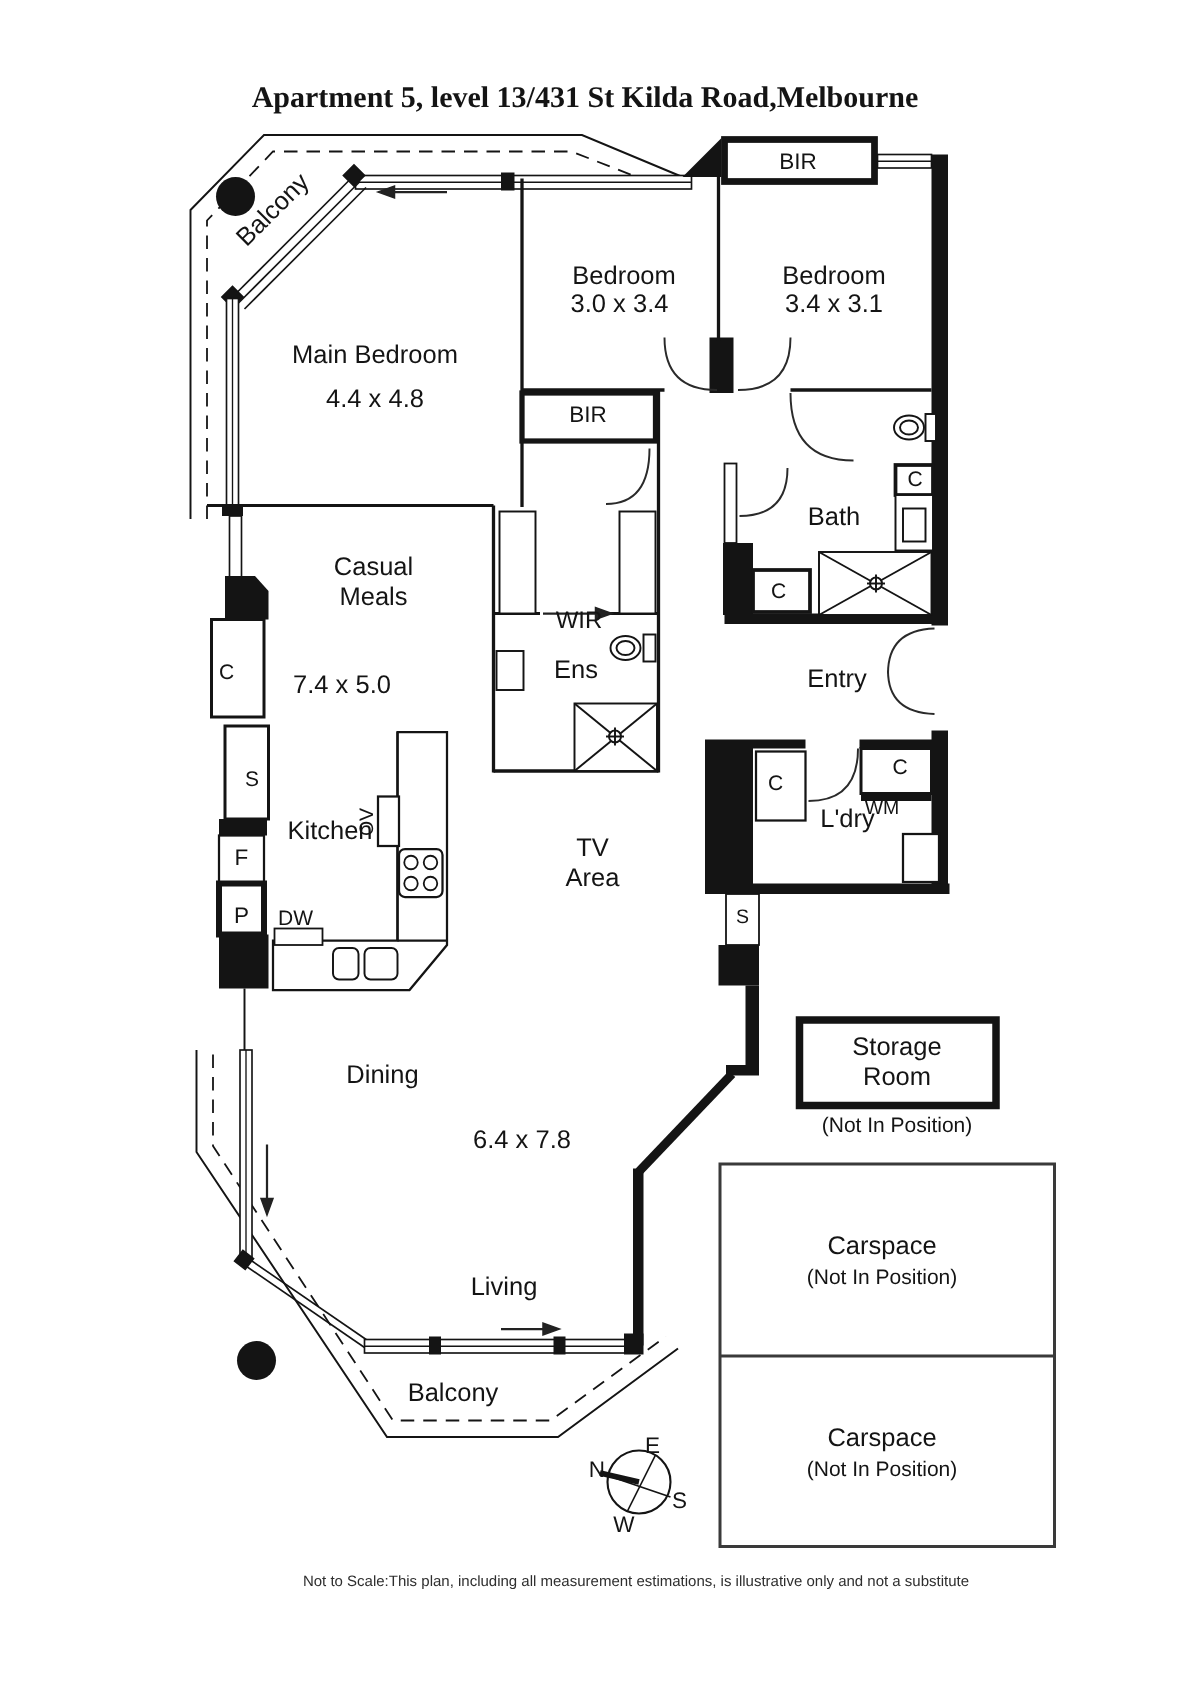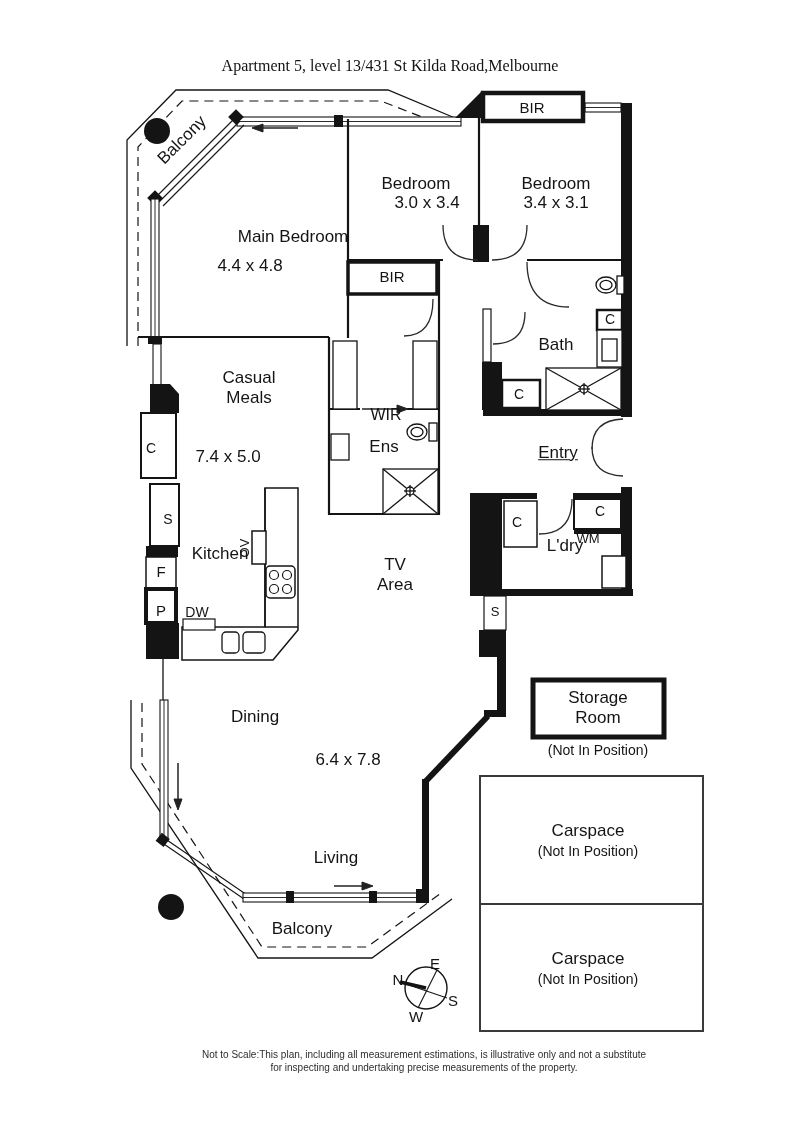--- a/index.html
+++ b/index.html
@@ -7,21 +7,21 @@
              font-family:"Liberation Sans",sans-serif;color:#141414;}
   #plan-svg{position:absolute;left:0;top:0;}
   .lbl{position:absolute;transform:translate(-50%,-50%);text-align:center;white-space:nowrap;
        line-height:1.15;color:#141414;}
   .wrap{white-space:normal;}
   .s17{font-size:17px;}
   .s16{font-size:16px;margin-top:44px;}
   .s15{font-size:15px;}
   .s14{font-size:14px;}
   .s13{font-size:13px;}
-  .title{font-family:"Liberation Serif",serif;font-weight:normal;font-size:16px;}
+  .title{font-family:"Liberation Serif",serif;font-weight:bold;font-size:20px;}
   .rot45{transform:translate(-50%,-50%) rotate(-45deg);}
   .rot90{transform:translate(-50%,-50%) rotate(-90deg);}
   .footer{font-size:10px;color:#2e2e2e;padding-left:48px;}
 </style>
 </head>
 <body>
 
 <div id="plan-root">
 
 <svg id="plan-svg" width="800" height="1132" viewBox="0 0 800 1132">
@@ -228,25 +228,25 @@
     <line x1="400" y1="982" x2="447" y2="998" stroke-width="1.1"></line>
     <line x1="400" y1="982" x2="426" y2="988" stroke-width="3.6"></line>
     <line x1="418" y1="1008" x2="437" y2="970" stroke-width="1.1"></line>
   </g>
 </svg>
 
 <div class="lbl title" style="left:390px;top:66px;">Apartment 5, level 13/431 St Kilda Road,Melbourne</div>
 
 <div class="lbl s17 rot45" style="left:182px;top:140px;">Balcony</div>
 
-<div class="lbl s17 wrap" style="left:250px;top:237px;width:112px;margin-left:43px;">Main Bedroom</div>
+<div class="lbl s17 wrap" style="left:250px;top:237px;width:112px;">Main Bedroom</div>
 <div class="lbl s17" style="left:250px;top:266px;">4.4 x 4.8</div>
 
 <div class="lbl s17" style="left:416px;top:184px;">Bedroom</div>
-<div class="lbl s17" style="left:427px;top:203px;">3.0 x 3.4</div>
+<div class="lbl s17" style="left:413px;top:203px;">3.0 x 3.4</div>
 
 <div class="lbl s17" style="left:556px;top:184px;">Bedroom</div>
 <div class="lbl s17" style="left:556px;top:203px;">3.4 x 3.1</div>
 
 <div class="lbl s15" style="left:532px;top:108px;">BIR</div>
 <div class="lbl s15" style="left:392px;top:277px;">BIR</div>
 
 <div class="lbl s17 wrap" style="left:249px;top:388px;width:80px;">Casual Meals</div>
 <div class="lbl s17" style="left:228px;top:457px;">7.4 x 5.0</div>
 
@@ -260,21 +260,21 @@
 <div class="lbl s14" style="left:151px;top:448px;">C</div>
 <div class="lbl s14" style="left:168px;top:519px;">S</div>
 <div class="lbl s15" style="left:161px;top:572px;">F</div>
 <div class="lbl s15" style="left:161px;top:611px;">P</div>
 
 <div class="lbl s17" style="left:220px;top:554px;">Kitchen</div>
 <div class="lbl s13 rot90" style="left:245px;top:548px;">OV</div>
 <div class="lbl s14" style="left:197px;top:612px;">DW</div>
 
 <div class="lbl s17 wrap" style="left:395px;top:575px;width:52px;">TV Area</div>
-<div class="lbl s17" style="left:558px;top:453px;text-decoration:underline;">Entry</div>
+<div class="lbl s17" style="left:558px;top:453px;">Entry</div>
 
 <div class="lbl s17" style="left:565px;top:546px;">L'dry</div>
 <div class="lbl s14" style="left:517px;top:522px;">C</div>
 <div class="lbl s14" style="left:600px;top:511px;">C</div>
 <div class="lbl s13" style="left:588px;top:539px;">WM</div>
 <div class="lbl s13" style="left:495px;top:612px;">S</div>
 
 <div class="lbl s17" style="left:255px;top:717px;text-align:center;">Dining</div>
 <div class="lbl s17" style="left:348px;top:760px;">6.4 x 7.8</div>
 <div class="lbl s17" style="left:336px;top:834px;margin-top:24px;">Living</div>
@@ -287,15 +287,14 @@
 <div class="lbl s14" style="left:588px;top:851px;">(Not In Position)</div>
 <div class="lbl s17" style="left:588px;top:959px;">Carspace</div>
 <div class="lbl s14" style="left:588px;top:979px;">(Not In Position)</div>
 
 <div class="lbl s15" style="left:398px;top:980px;">N</div>
 <div class="lbl s15" style="left:435px;top:964px;">E</div>
 <div class="lbl s15" style="left:453px;top:1001px;">S</div>
 <div class="lbl s15" style="left:416px;top:1017px;">W</div>
 
 <div class="lbl footer" style="left:400px;top:1055px;">Not to Scale:This plan, including all measurement estimations, is illustrative only and not a substitute</div>
-<div class="lbl footer" style="left:400px;top:1068px;">for inspecting and undertaking precise measurements of the property.</div>
 
 </div>
 
 </body></html>

